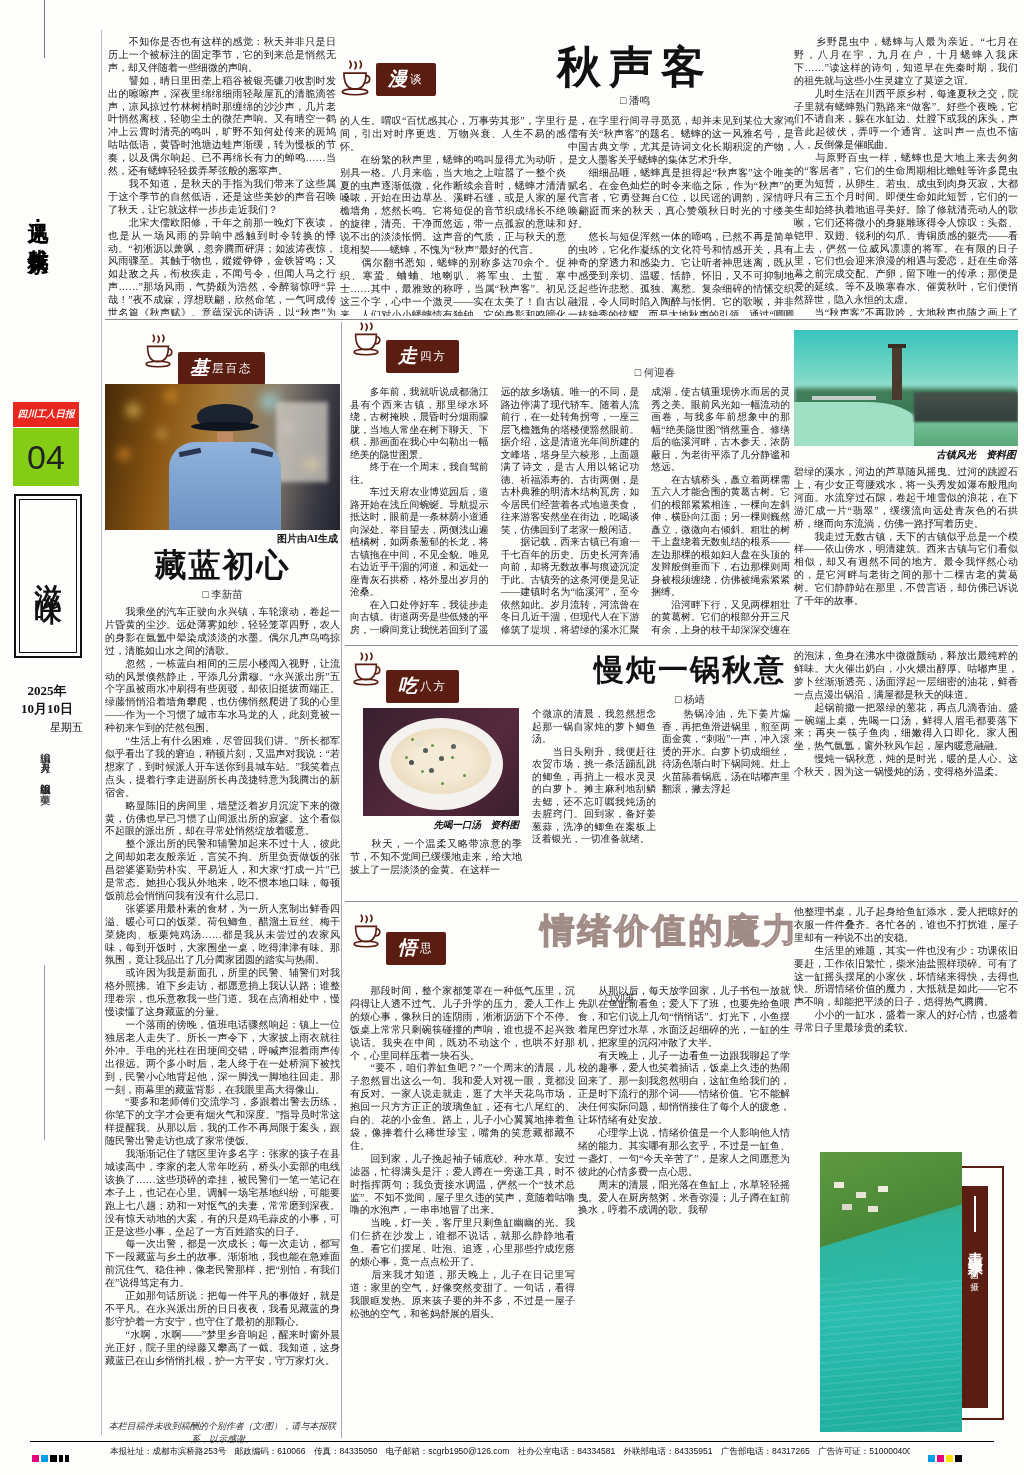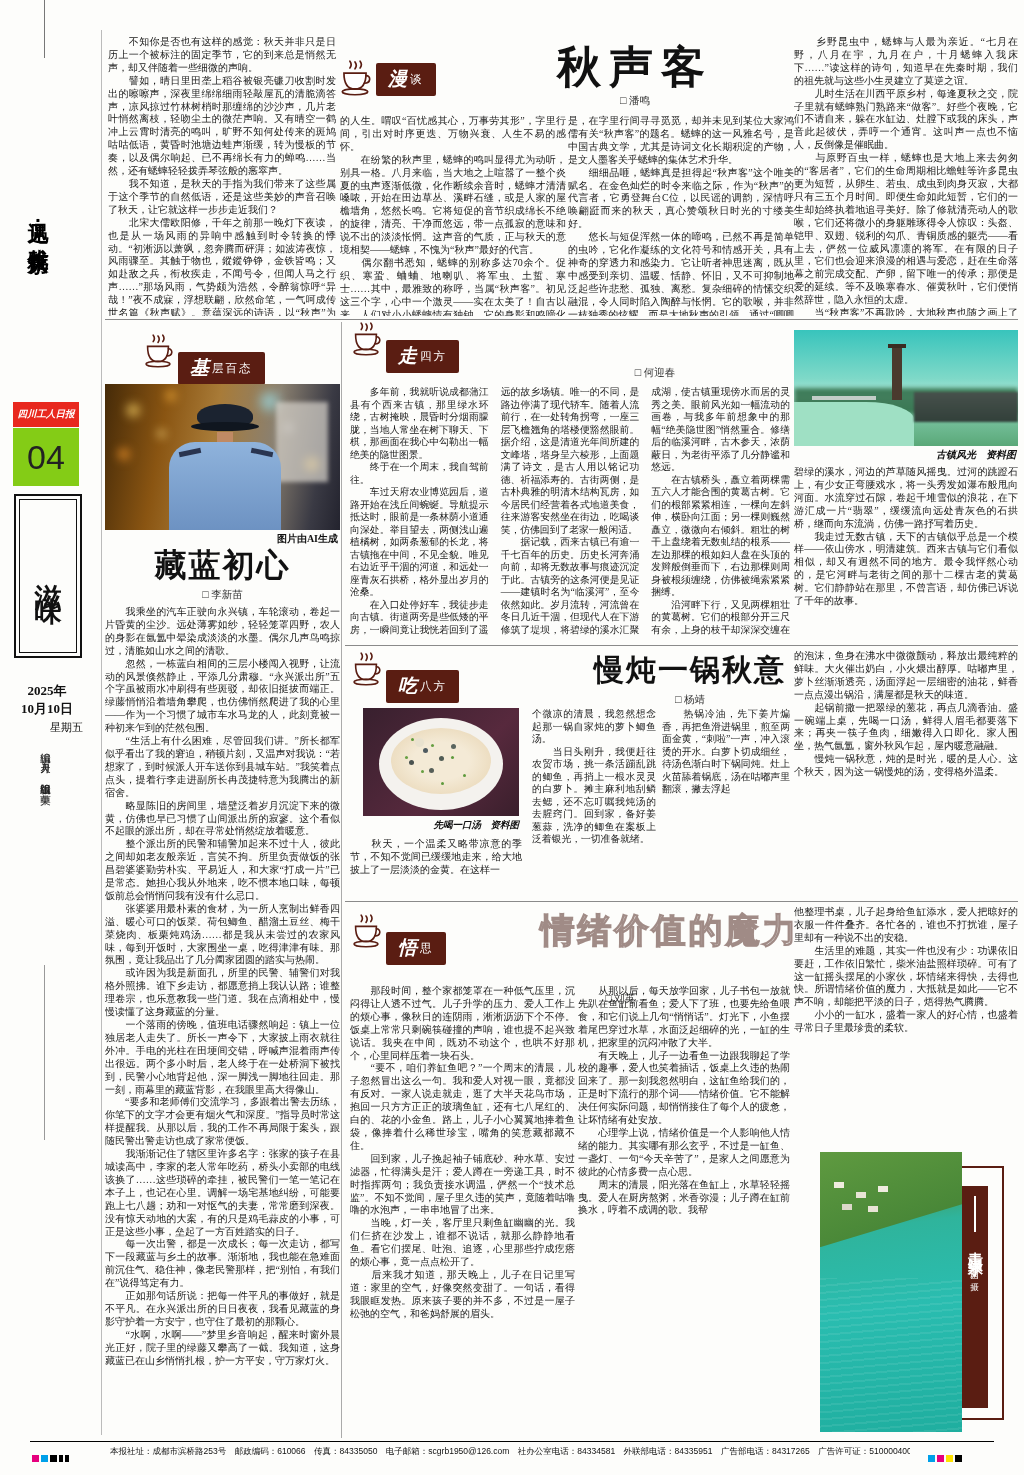--- a/index.html
+++ b/index.html
@@ -135,20 +135,21 @@
 　　略显陈旧的房间里，墙壁泛着岁月沉淀下来的微黄，仿佛也早已习惯了山间派出所的寂寥。这个看似不起眼的派出所，却在寻常处悄然绽放着暖意。
 　　整个派出所的民警和辅警加起来不过十人，彼此之间却如老友般亲近，言笑不拘。所里负责做饭的张昌碧婆婆勤劳朴实、平易近人，和大家“打成一片”已是常态。她担心我从外地来，吃不惯本地口味，每顿饭前总会悄悄问我有没有什么忌口。
 　　张婆婆用最朴素的食材，为一所人烹制出鲜香四溢、暖心可口的饭菜。荷包鲫鱼、醋溜土豆丝、梅干菜烧肉、板栗炖鸡汤……都是我从未尝过的农家风味，每到开饭时，大家围坐一桌，吃得津津有味。那氛围，竟让我品出了几分阖家团圆的踏实与热闹。
 　　或许因为我是新面孔，所里的民警、辅警们对我格外照拂。谁下乡走访，都愿意捎上我认认路；谁整理卷宗，也乐意教我一些门道。我在点滴相处中，慢慢读懂了这身藏蓝的分量。
 　　一个落雨的傍晚，值班电话骤然响起：镇上一位独居老人走失了。所长一声令下，大家披上雨衣就往外冲。手电的光柱在田埂间交错，呼喊声混着雨声传出很远。两个多小时后，老人终于在一处桥洞下被找到，民警小心地背起他，深一脚浅一脚地往回走。那一刻，雨幕里的藏蓝背影，在我眼里高大得像山。
 　　“要多和老师傅们交流学习，多跟着出警去历练，你笔下的文字才会更有烟火气和深度。”指导员时常这样提醒我。从那以后，我的工作不再局限于案头，跟随民警出警走访也成了家常便饭。
 　　我渐渐记住了辖区里许多名字：张家的孩子在县城读高中，李家的老人常年吃药，桥头小卖部的电线该换了……这些琐碎的牵挂，被民警们一笔一笔记在本子上，也记在心里。调解一场宅基地纠纷，可能要跑上七八趟；劝和一对怄气的夫妻，常常磨到深夜。没有惊天动地的大案，有的只是鸡毛蒜皮的小事，可正是这些小事，垒起了一方百姓踏实的日子。
 　　每一次出警，都是一次成长；每一次走访，都写下一段藏蓝与乡土的故事。渐渐地，我也能在急难面前沉住气、稳住神，像老民警那样，把“别怕，有我们在”说得笃定有力。
 　　正如那句话所说：把每一件平凡的事做好，就是不平凡。在永兴派出所的日日夜夜，我看见藏蓝的身影守护着一方安宁，也守住了最初的那颗心。
 　　“水啊，水啊——”梦里乡音响起，醒来时窗外晨光正好，院子里的绿藤又攀高了一截。我知道，这身藏蓝已在山乡悄悄扎根，护一方平安，守万家灯火。</div>
+  <div class="abs center" style="left:105px;top:1420px;width:235px;font-size:9px;font-style:italic;color:#333;">本栏目稿件未收到稿酬的个别作者（文/图），请与本报联系，以示感谢。</div>
 
   <div class="abs" style="left:350px;top:320px;">
     <svg width="32" height="40" viewBox="0 0 40 46">
       <g fill="none" stroke="#5a1d12" stroke-width="2" stroke-linecap="round">
         <path d="M14 10 q3 -4 0 -8"></path>
           <path d="M20 11 q3 -4 0 -8"></path>
           <path d="M26 10 q3 -4 0 -8"></path>
         <path d="M7 16 c0 14 5 19 13 19 s13 -5 13 -19 z" fill="#fff"></path>
         <path d="M33 19 c6 0 6 9 -2 9"></path>
           <ellipse cx="20" cy="38" rx="15" ry="3.5"></ellipse>

